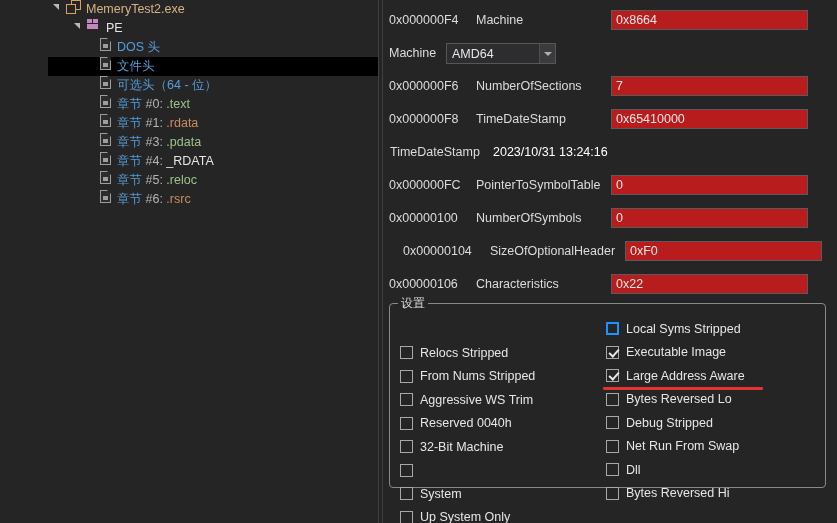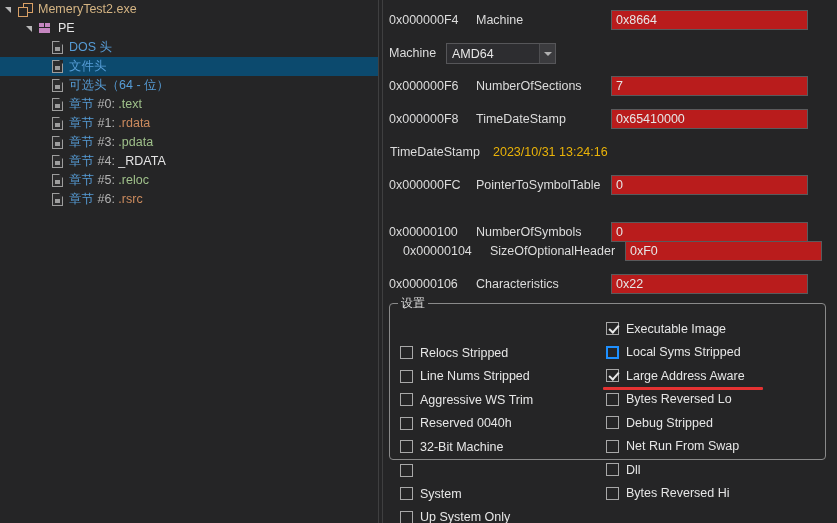--- a/index.html
+++ b/index.html
@@ -20,26 +20,27 @@
   #tree-pane {
     position: relative;
     width: 378px;
     height: 523px;
     background: #252526;
     overflow: hidden;
   }
   .tree-row {
     position: relative;
     display: flex;
-    align-items: center;
+    align-items: flex-start;
     height: 19px;
     white-space: nowrap;
     cursor: default;
-  }
-  .tree-row.selected { background: #0c4a6e; }
+    margin-left: 48px;
+  }
+  .tree-row.selected { background: #000000; }
   .tree-indent { display: inline-block; flex: 0 0 auto; }
 
   .expander {
     flex: 0 0 auto;
     width: 13px; height: 13px;
     position: relative;
     margin-right: 1px;
   }
   .expander .tri {
     position: absolute;
@@ -228,30 +229,30 @@
   }
 
   
   .static-row { position: absolute; left: 0; right: 0; height: 22px; }
   .s-label {
     position: absolute; left: 7px; top: 0;
     line-height: 22px; font-size: 12.5px; color: #dcdcdc;
   }
   .s-value {
     position: absolute; left: 110px; top: 0;
-    line-height: 22px; font-size: 12.5px; color: #eab308;
+    line-height: 22px; font-size: 12.5px; color: #ffffff;
   }
 
   
   #groupbox {
     position: absolute;
     left: 6px;
     top: 303px;
     width: 437px;
-    height: 157px;
+    height: 185px;
     border: 1px solid #8a8a8a;
     border-radius: 4px;
   }
   #groupbox-title {
     position: absolute;
     left: 8px;
     top: -8px;
     background: #252526;
     padding: 0 3px;
     font-size: 12px;
@@ -395,21 +396,21 @@
         <div class="field-row" style="top: 108px;">
           <span class="f-offset">0x000000F8</span>
           <span class="f-name">TimeDateStamp</span>
           <input type="text" class="f-input" value="0x65410000" style="">
         </div>
         <div class="field-row" style="top: 174px;">
           <span class="f-offset">0x000000FC</span>
           <span class="f-name">PointerToSymbolTable</span>
           <input type="text" class="f-input" value="0" style="">
         </div>
-        <div class="field-row" style="top: 221px;">
+        <div class="field-row" style="top: 207px;">
           <span class="f-offset">0x00000100</span>
           <span class="f-name">NumberOfSymbols</span>
           <input type="text" class="f-input" value="0" style="">
         </div>
         <div class="field-row" style="top: 240px; margin-left: 14px;">
           <span class="f-offset">0x00000104</span>
           <span class="f-name">SizeOfOptionalHeader</span>
           <input type="text" class="f-input" value="0xF0" style="">
         </div>
         <div class="field-row" style="top: 273px;">
@@ -434,21 +435,21 @@
 
     <div id="groupbox">
       <div id="groupbox-title">设置</div>
       <div class="cb-col left" id="cb-left">
           <div class="cb-row">
             <span class="cb-box"></span>
             <span class="cb-label">Relocs Stripped</span>
           </div>
           <div class="cb-row">
             <span class="cb-box"></span>
-            <span class="cb-label">Line Nums Stripped</span>
+            <span class="cb-label">From Nums Stripped</span>
           </div>
           <div class="cb-row">
             <span class="cb-box"></span>
             <span class="cb-label">Aggressive WS Trim</span>
           </div>
           <div class="cb-row">
             <span class="cb-box"></span>
             <span class="cb-label">Reserved 0040h</span>
           </div>
           <div class="cb-row">
@@ -461,27 +462,27 @@
           <div class="cb-row">
             <span class="cb-box"></span>
             <span class="cb-label">System</span>
           </div>
           <div class="cb-row">
             <span class="cb-box"></span>
             <span class="cb-label">Up System Only</span>
           </div>
         </div>
       <div class="cb-col right" id="cb-right">
+          <div class="cb-row">
+            <span class="cb-box focused"></span>
+            <span class="cb-label">Local Syms Stripped</span>
+          </div>
           <div class="cb-row">
             <span class="cb-box checked"></span>
             <span class="cb-label">Executable Image</span>
-          </div>
-          <div class="cb-row">
-            <span class="cb-box focused"></span>
-            <span class="cb-label">Local Syms Stripped</span>
           </div>
           <div class="cb-row">
             <span class="cb-box checked"></span>
             <span class="cb-label">Large Address Aware</span>
           </div>
           <div class="cb-row">
             <span class="cb-box"></span>
             <span class="cb-label">Bytes Reversed Lo</span>
           </div>
           <div class="cb-row">

